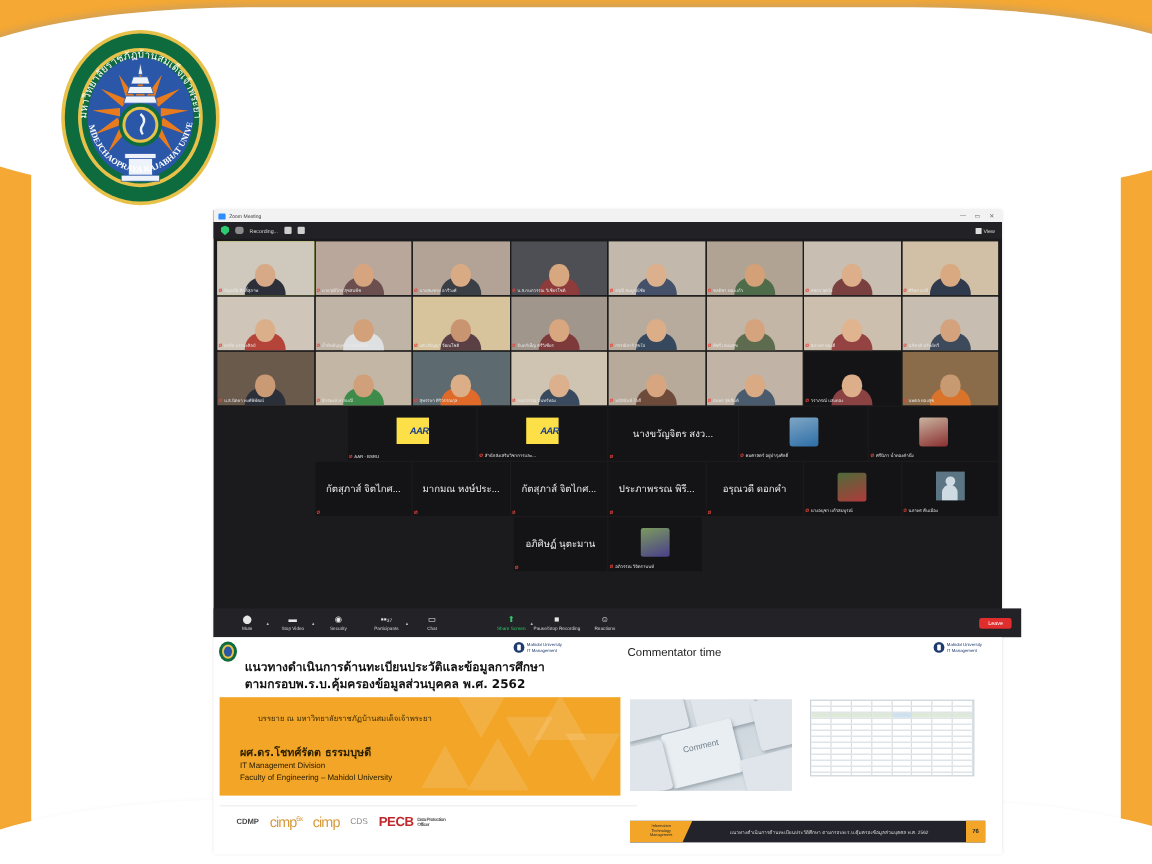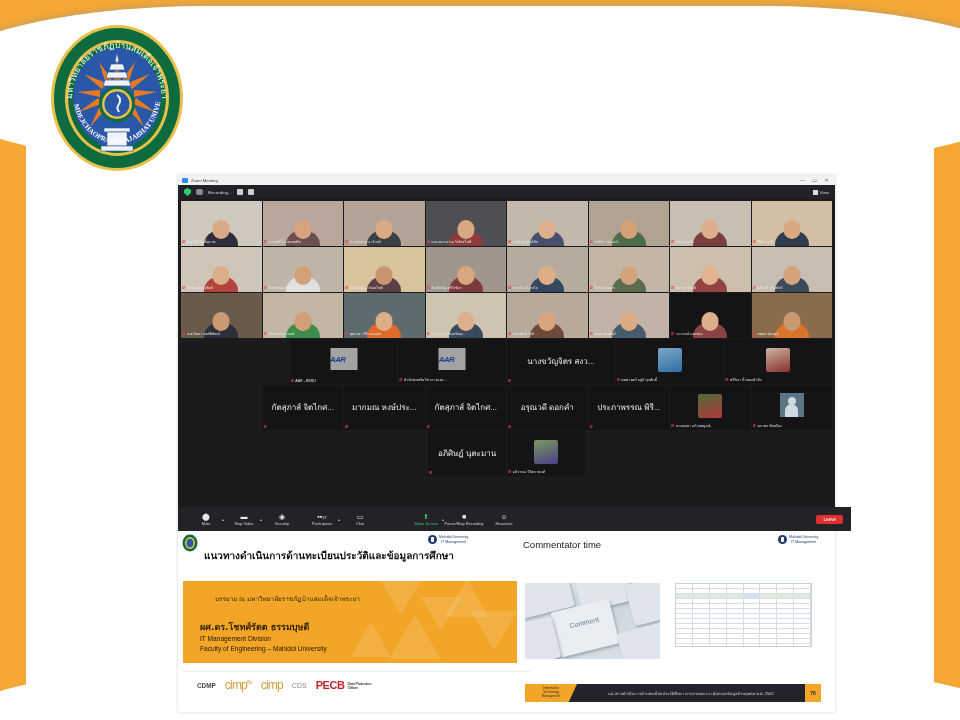--- a/index.html
+++ b/index.html
@@ -67,22 +67,22 @@
   
   .vid{position:absolute;inset:0;}
   .head{position:absolute;left:50%;top:42%;transform:translateX(-50%);
         width:17px;height:19px;border-radius:48%;}
   .body{position:absolute;left:50%;bottom:0;transform:translateX(-50%);
         width:34px;height:15px;border-radius:14px 14px 0 0;}
   
   .avth{position:absolute;left:50%;top:46%;transform:translate(-50%,-50%);
         width:24px;height:24px;border-radius:2px;overflow:hidden;}
   .aar{position:absolute;left:50%;top:45%;transform:translate(-50%,-50%);
-       width:27px;height:22px;background:#a3a3a3;display:flex;align-items:center;
-       justify-content:flex-start;}
+       width:27px;height:22px;background:#fde047;display:flex;align-items:center;
+       justify-content:flex-end;}
   .aar b{font-size:8px;color:#1b3f8f;letter-spacing:-.6px;font-style:italic;}
   .silh{position:absolute;left:50%;top:44%;transform:translate(-50%,-50%);
         width:24px;height:24px;background:#5b7585;display:flex;align-items:flex-end;
         justify-content:center;overflow:hidden;}
   .silh i{display:block;width:13px;height:13px;background:#cfdbe2;
           border-radius:7px 7px 0 0;position:relative;}
   .silh i:before{content:"";position:absolute;left:50%;top:-7px;transform:translateX(-50%);
           width:8px;height:8px;border-radius:50%;background:#cfdbe2;}
 
   .grow-last{display:flex;justify-content:center;gap:1px;height:45px;margin-top:1px;}
@@ -96,21 +96,21 @@
   .tbi .gl{font-size:7px;line-height:1;color:#e6e6e6;}
   .tbi .lb{font-size:3.9px;color:#d5d5d5;white-space:nowrap;}
   .tbi.green .gl,.tbi.green .lb{color:#33c46a;}
   .caret{font-size:4px;color:#bbb;margin-left:-4px;align-self:center;}
   .tb-sp{flex:1;}
   .leave{background:#e02d2d;color:#fff;font-size:4.6px;padding:2px 7px;border-radius:2px;}
   .pcount{font-size:4px;color:#ddd;}
 
   
   .doc{position:absolute;left:0;top:356px;width:657px;height:181px;background:#fff;}
-  .doc-head{position:relative;height:46px;text-align:center;}
+  .doc-head{position:relative;height:46px;}
   .seal-sm{position:absolute;left:4px;top:3px;width:16px;height:18px;}
   .mu-logo{position:absolute;display:flex;align-items:center;gap:2px;}
   .mu-dot{width:9px;height:9px;border-radius:50%;background:#1f3b6e;flex:none;
           position:relative;}
   .mu-dot:after{content:"";position:absolute;left:3px;top:2px;width:3px;height:5px;
           background:#fff;border-radius:1px;}
   .mu-tx{font-size:3.6px;color:#1f3b6e;line-height:1.22;white-space:nowrap;}
   .commentator{position:absolute;left:345px;top:8px;font-size:9.5px;color:#1a1a1a;}
   .th1{position:absolute;left:26px;top:17px;font-size:10px;color:#111;
        font-family:"DejaVu Sans", sans-serif;font-weight:bold;}
@@ -554,28 +554,28 @@
               </div>
             </div>
             <div class="tile">
               <div class="ctr-nm">กัตสุภาส์ จิตไกศ...</div>
               <div class="nm">
                 <span class="mic">Ø</span>
                 <span></span>
               </div>
             </div>
             <div class="tile">
+              <div class="ctr-nm">ประภาพรรณ พิรี...</div>
+              <div class="nm">
+                <span class="mic">Ø</span>
+                <span></span>
+              </div>
+            </div>
+            <div class="tile">
               <div class="ctr-nm">อรุณวดี ดอกคำ</div>
-              <div class="nm">
-                <span class="mic">Ø</span>
-                <span></span>
-              </div>
-            </div>
-            <div class="tile">
-              <div class="ctr-nm">ประภาพรรณ พิรี...</div>
               <div class="nm">
                 <span class="mic">Ø</span>
                 <span></span>
               </div>
             </div>
             <div class="tile">
               <div class="avth" style="background: linear-gradient(160deg, rgb(78, 107, 58) 0%, rgb(176, 58, 58) 100%);"></div>
               <div class="nm">
                 <span class="mic">Ø</span>
                 <span>นางอนุชา แก้วสมบูรณ์</span>
@@ -671,20 +671,21 @@
         <span class="mu-logo" style="left:600px;top:4px;">
           <span class="mu-dot"></span>
           <span class="mu-tx">
             <span>Mahidol University</span><br>
             <span>IT Management</span>
           </span>
         </span>
 
         <span class="commentator">Commentator time</span>
         <span class="th1">แนวทางดำเนินการด้านทะเบียนประวัติและข้อมูลการศึกษา</span>
+        <span class="th2">ตามกรอบพ.ร.บ.คุ้มครองข้อมูลส่วนบุคคล พ.ศ. 2562</span>
       </div>
 
       <div class="orange-card">
         <span class="tri" style="left:195px;top:-6px;width:46px;height:40px;"></span>
         <span class="tri" style="left:238px;top:16px;width:40px;height:34px;"></span>
         <span class="tri" style="left:206px;top:34px;width:52px;height:44px;transform:rotate(180deg);"></span>
         <span class="tri" style="left:262px;top:-2px;width:44px;height:38px;transform:rotate(180deg);"></span>
         <span class="tri" style="left:288px;top:30px;width:46px;height:40px;"></span>
         <span class="tri" style="left:168px;top:40px;width:40px;height:36px;transform:rotate(180deg);"></span>
         <span class="oc-l1">บรรยาย ณ มหาวิทยาลัยราชภัฏบ้านสมเด็จเจ้าพระยา</span>

